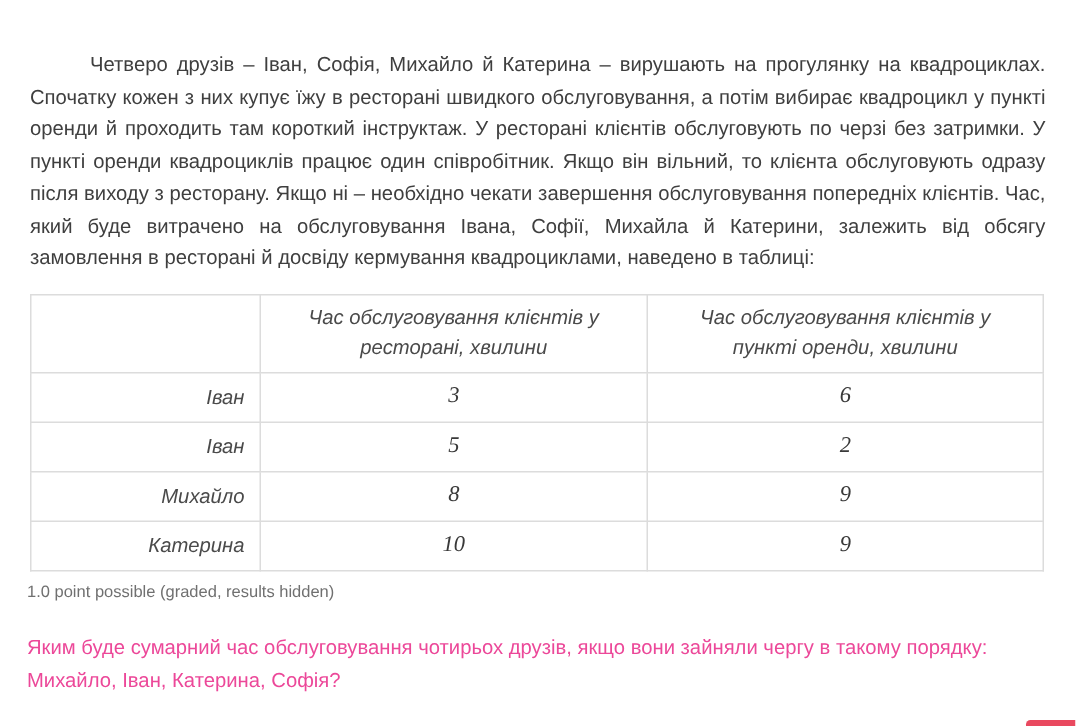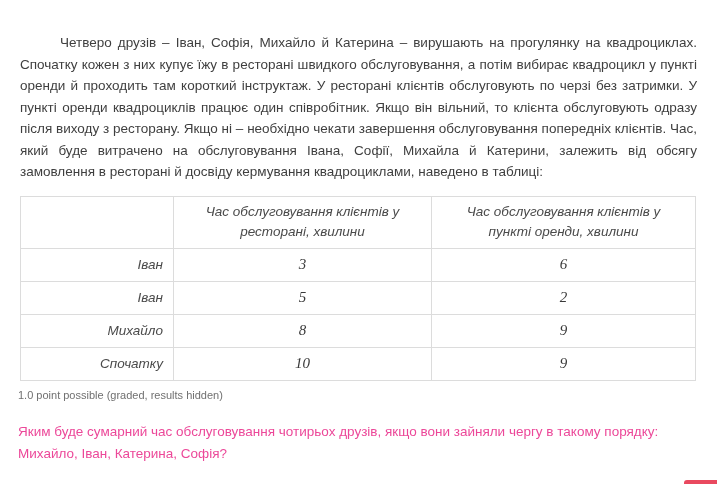--- a/index.html
+++ b/index.html
@@ -121,21 +121,21 @@
           <td class="name">Іван</td>
           <td class="num">5</td>
           <td class="num">2</td>
         </tr>
         <tr>
           <td class="name">Михайло</td>
           <td class="num">8</td>
           <td class="num">9</td>
         </tr>
         <tr>
-          <td class="name">Спочатку</td>
+          <td class="name">Катерина</td>
           <td class="num">10</td>
           <td class="num">9</td>
         </tr>
       </tbody>
     </table>
 
 
     <div class="points">1.0 point possible (graded, results hidden)</div>
 
     <p class="question">Яким буде сумарний час обслуговування чотирьох друзів, якщо вони зайняли чергу в такому порядку: Михайло, Іван, Катерина, Софія?</p>

